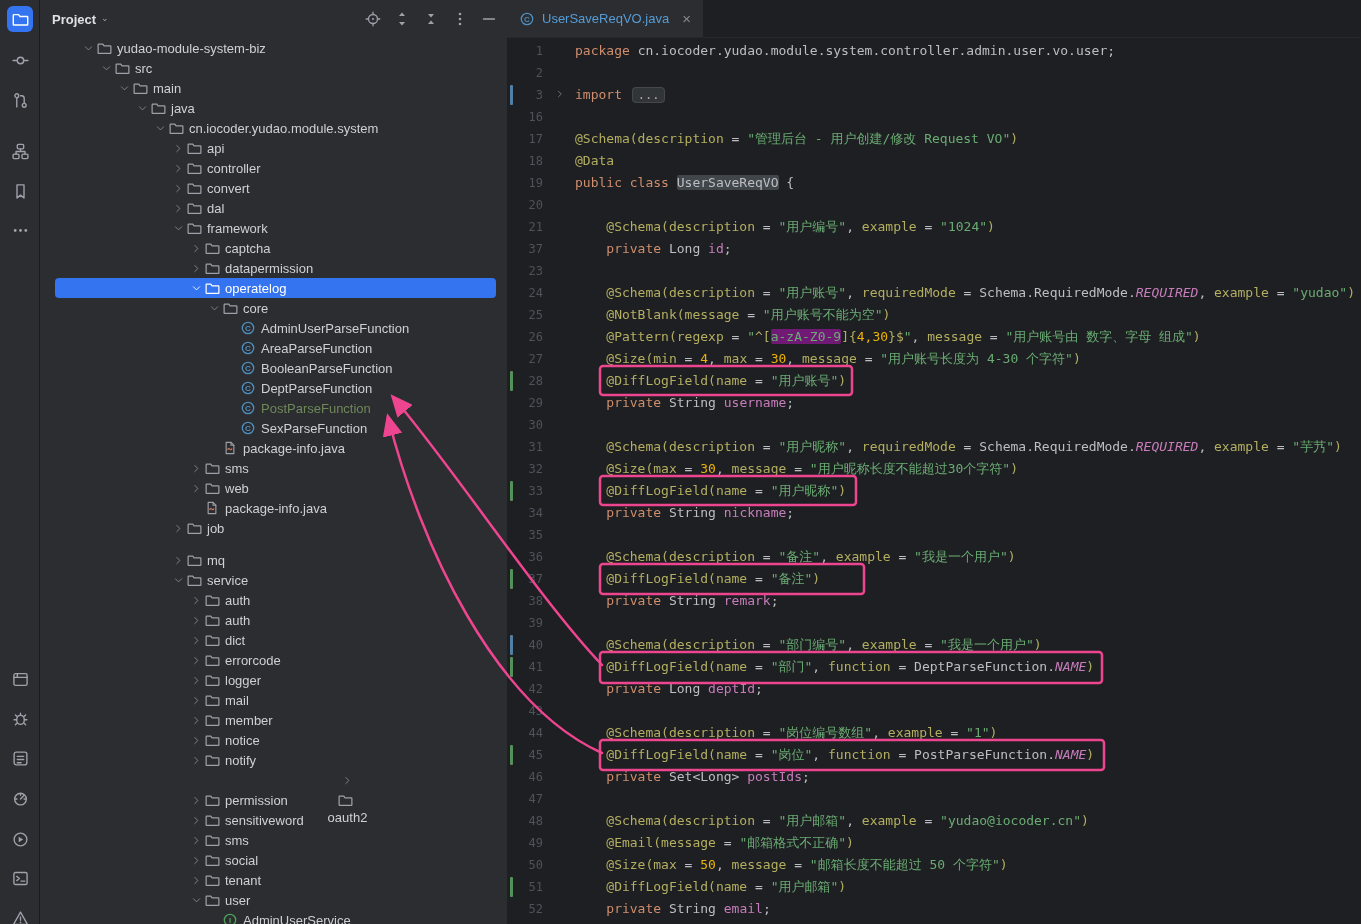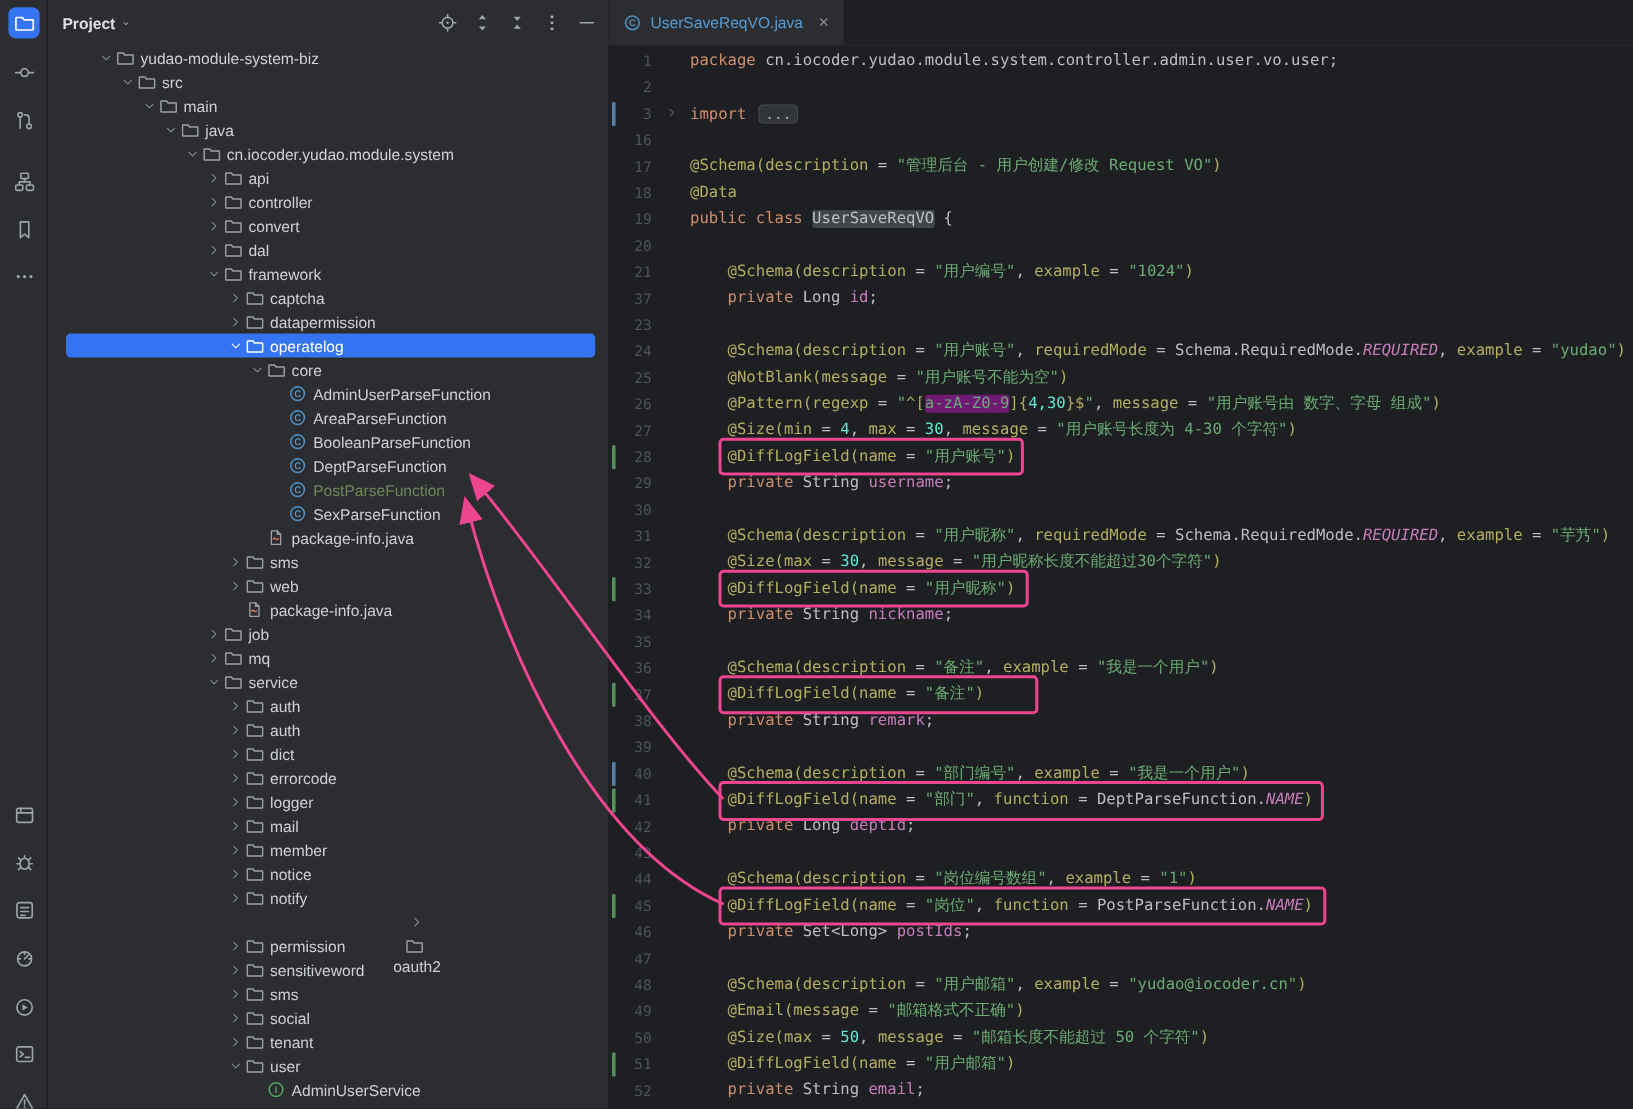--- a/index.html
+++ b/index.html
@@ -42,21 +42,21 @@
   .mark{position:absolute;left:3px;top:1px;width:3px;height:20px;border-radius:1px;}
   .mark.added{background:var(--added,#549159);}
   .mark.modified{background:var(--modified,#537fa5);}
   .foldc{position:absolute;left:48px;top:5px;color:#7c8085;display:inline-flex;}
   .ct{flex:1;white-space:pre;}
   
   .sg-kw{color:#cf8e6d;}
   .sg-pl{color:#bcbec4;}
   .sg-an{color:#b3ae60;}
   .sg-st{color:#6aab73;}
-  .sg-nm{color:#5eead4;}
+  .sg-nm{color:#eab308;}
   .sg-fd{color:#c77dbb;}
   .sg-cn{color:#c77dbb;font-style:italic;}
   .sg-hl{color:#bcbec4;background:#41464b;border-radius:2px;}
   .sg-rx{color:#b3ae60;}
   .sg-rxs{color:#6aab73;background:#701a75;border-radius:2px;}
   .sg-fold{color:#a8abb0;background:#323537;border:1px solid #44474c;border-radius:4px;padding:0 5px;margin-left:2px;font-size:12px;}
   
   #overlay{position:absolute;left:0;top:0;pointer-events:none;z-index:60;}
 </style>
 </head>
@@ -484,21 +484,21 @@
               <path d="M5.5 3.5L10 8l-4.5 4.5"></path>
             </svg>
           </span>
           <span class="ticon">
             <svg width="15" height="15" viewBox="0 0 16 16" fill="none" stroke="currentColor" stroke-width="1.3" stroke-linecap="round" stroke-linejoin="round">
               <path d="M1.7 3.4h4.5l1.3 1.8h6.8a.5.5 0 0 1 .5.5v7a.5.5 0 0 1-.5.5H1.7a.5.5 0 0 1-.5-.5V3.9a.5.5 0 0 1 .5-.5z"></path>
             </svg>
           </span>
           <span class="tlabel">job</span>
         </div>
-        <div class="tree-row" style="padding-left: 130px;">
+        <div class="tree-row" style="padding-left: 130px; margin-top: 12px;">
           <span class="chev">
             <svg width="11" height="11" viewBox="0 0 16 16" fill="none" stroke="currentColor" stroke-width="1.3" stroke-linecap="round" stroke-linejoin="round">
               <path d="M5.5 3.5L10 8l-4.5 4.5"></path>
             </svg>
           </span>
           <span class="ticon">
             <svg width="15" height="15" viewBox="0 0 16 16" fill="none" stroke="currentColor" stroke-width="1.3" stroke-linecap="round" stroke-linejoin="round">
               <path d="M1.7 3.4h4.5l1.3 1.8h6.8a.5.5 0 0 1 .5.5v7a.5.5 0 0 1-.5.5H1.7a.5.5 0 0 1-.5-.5V3.9a.5.5 0 0 1 .5-.5z"></path>
             </svg>
           </span>

